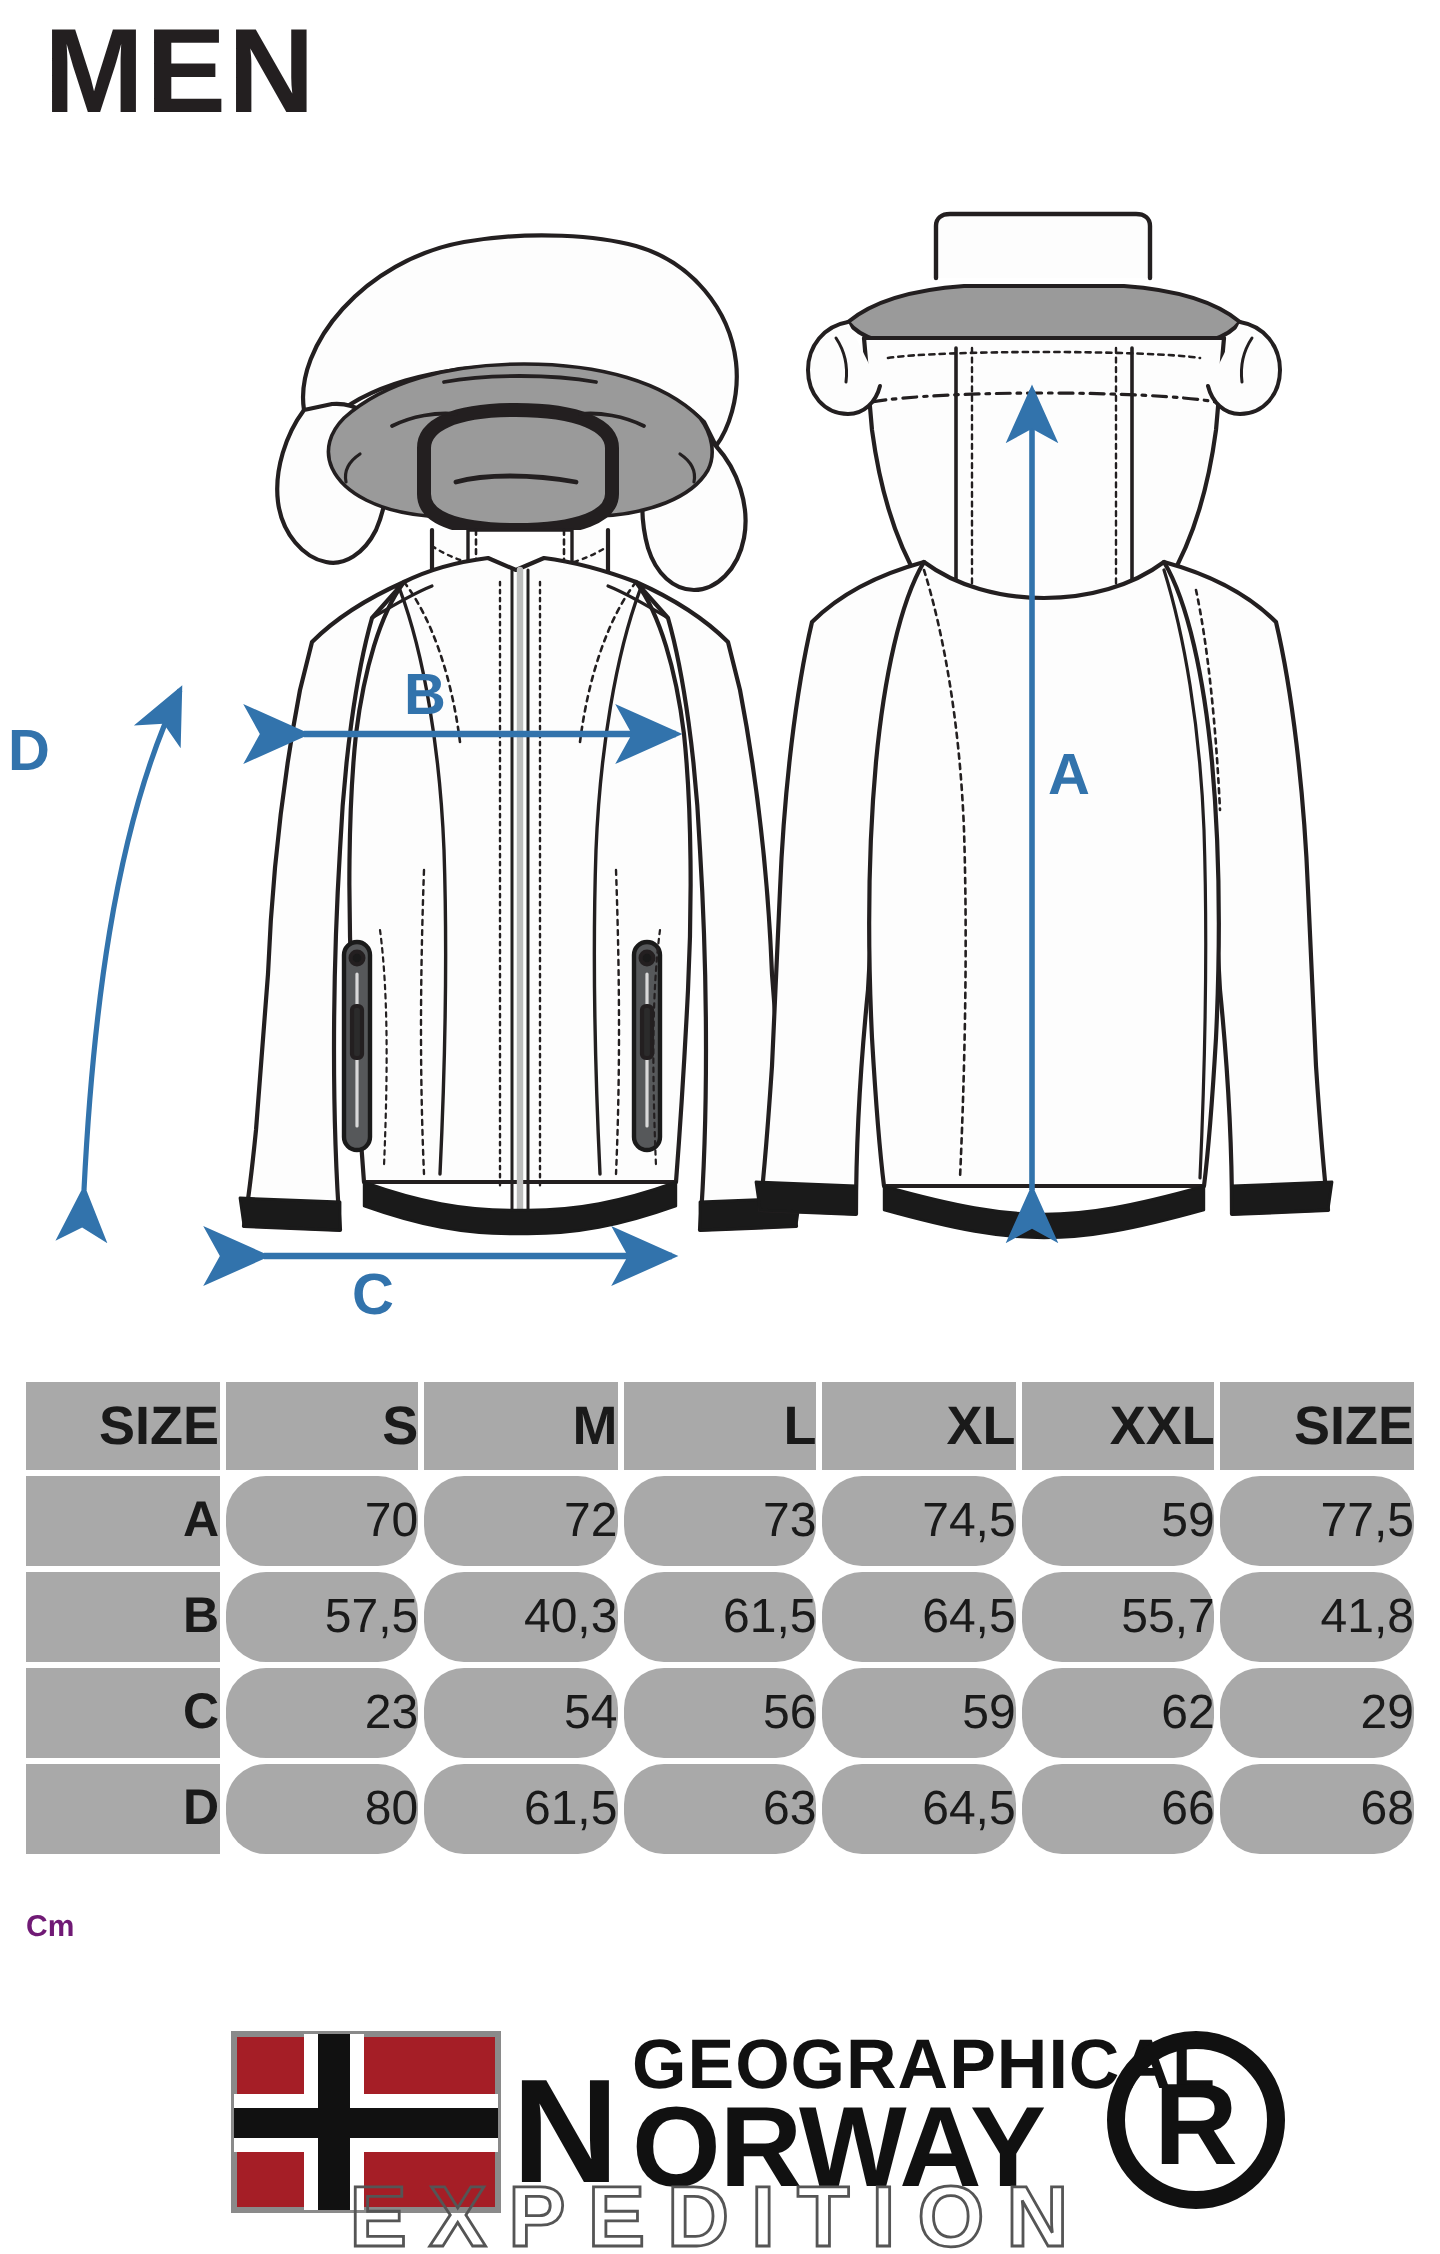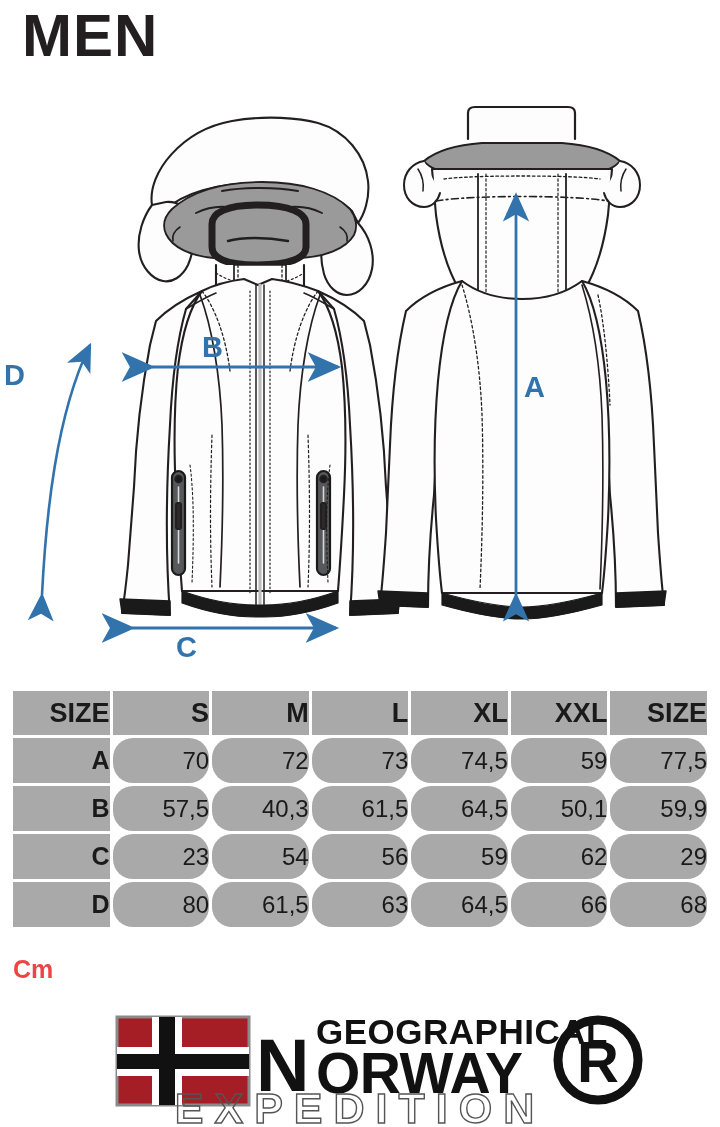--- a/index.html
+++ b/index.html
@@ -74,23 +74,23 @@
   table.size-table tbody td.val {
     font-size: 24px;
     font-weight: normal;
     border-radius: 20px;
   }
 
   #unit-label {
     position: absolute;
     left: 13px;
     top: 955px;
-    font-size: 25px;
+    font-size: 15px;
     font-weight: bold;
-    color: #ef4444;
+    color: #701a75;
   }
 
   
   #brand-logo {
     position: absolute;
     left: 0;
     top: 1005px;
     width: 720px;
     height: 122px;
   }
@@ -323,22 +323,22 @@
         <td class="val">74,5</td>
         <td class="val">59</td>
         <td class="val">77,5</td>
       </tr>
       <tr>
         <td class="rowlabel">B</td>
         <td class="val">57,5</td>
         <td class="val">40,3</td>
         <td class="val">61,5</td>
         <td class="val">64,5</td>
-        <td class="val">50,1</td>
-        <td class="val">59,9</td>
+        <td class="val">55,7</td>
+        <td class="val">41,8</td>
       </tr>
       <tr>
         <td class="rowlabel">C</td>
         <td class="val">23</td>
         <td class="val">54</td>
         <td class="val">56</td>
         <td class="val">59</td>
         <td class="val">62</td>
         <td class="val">29</td>
       </tr>

